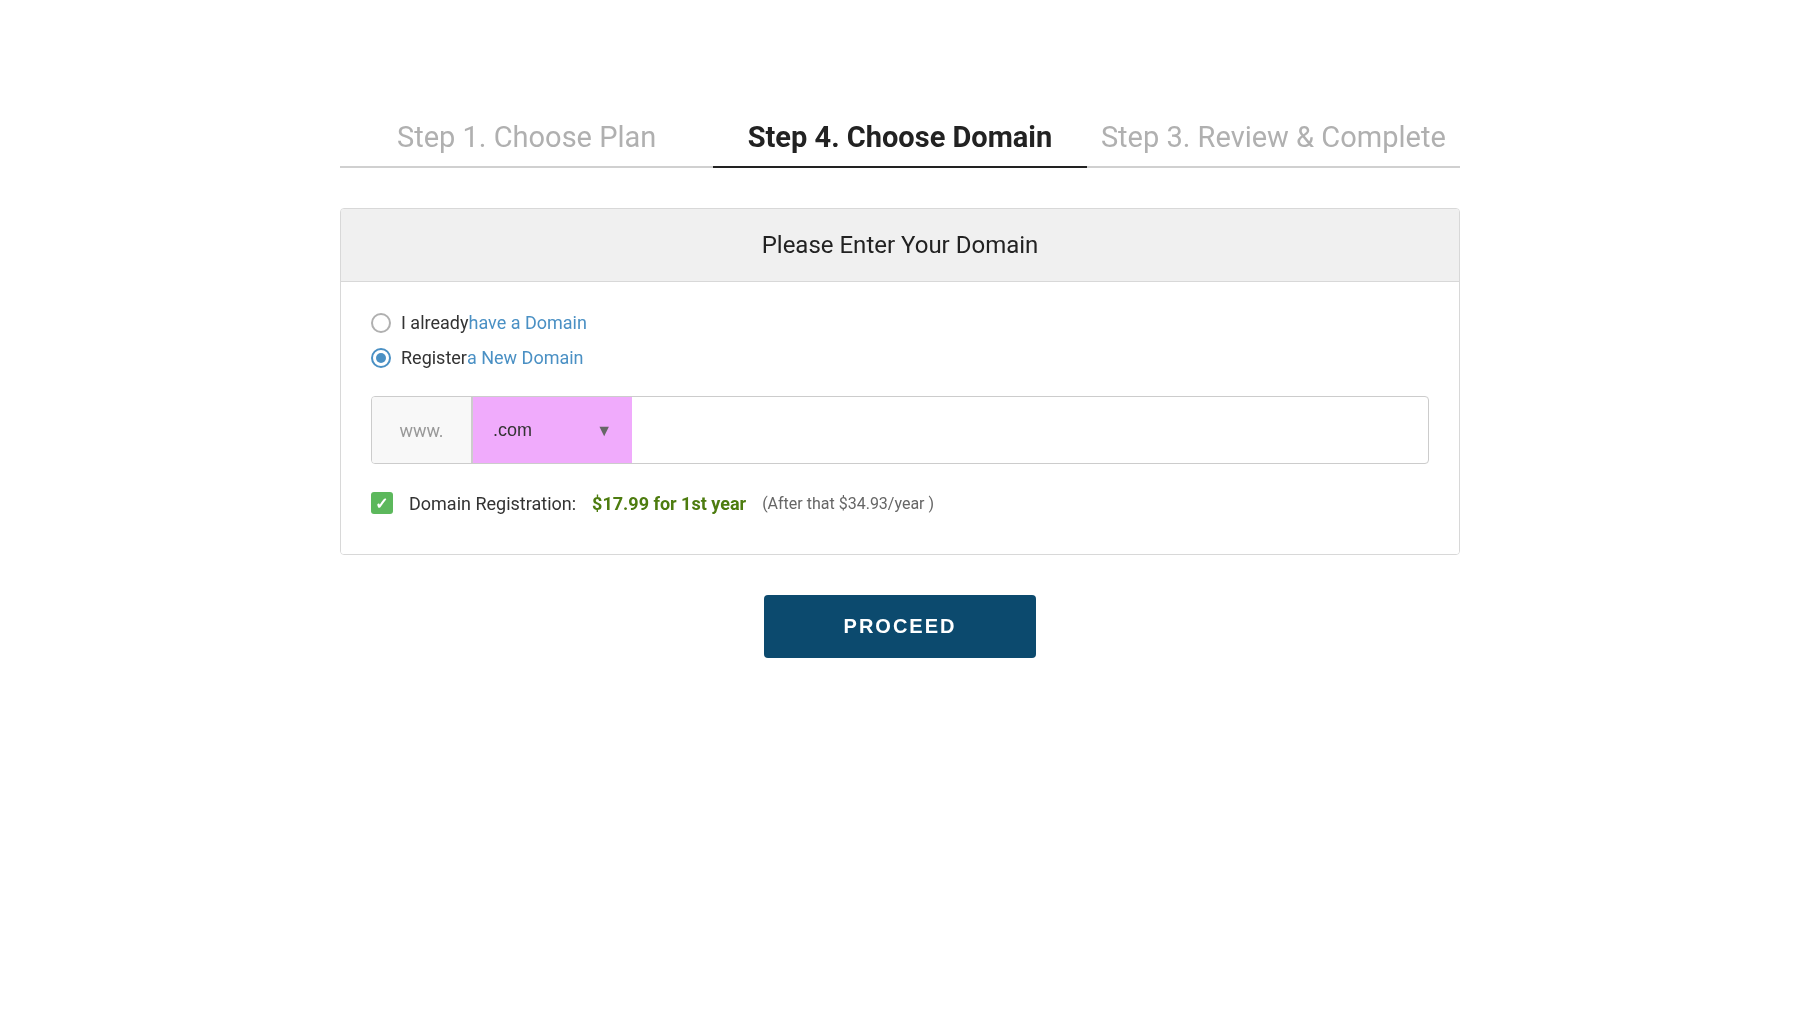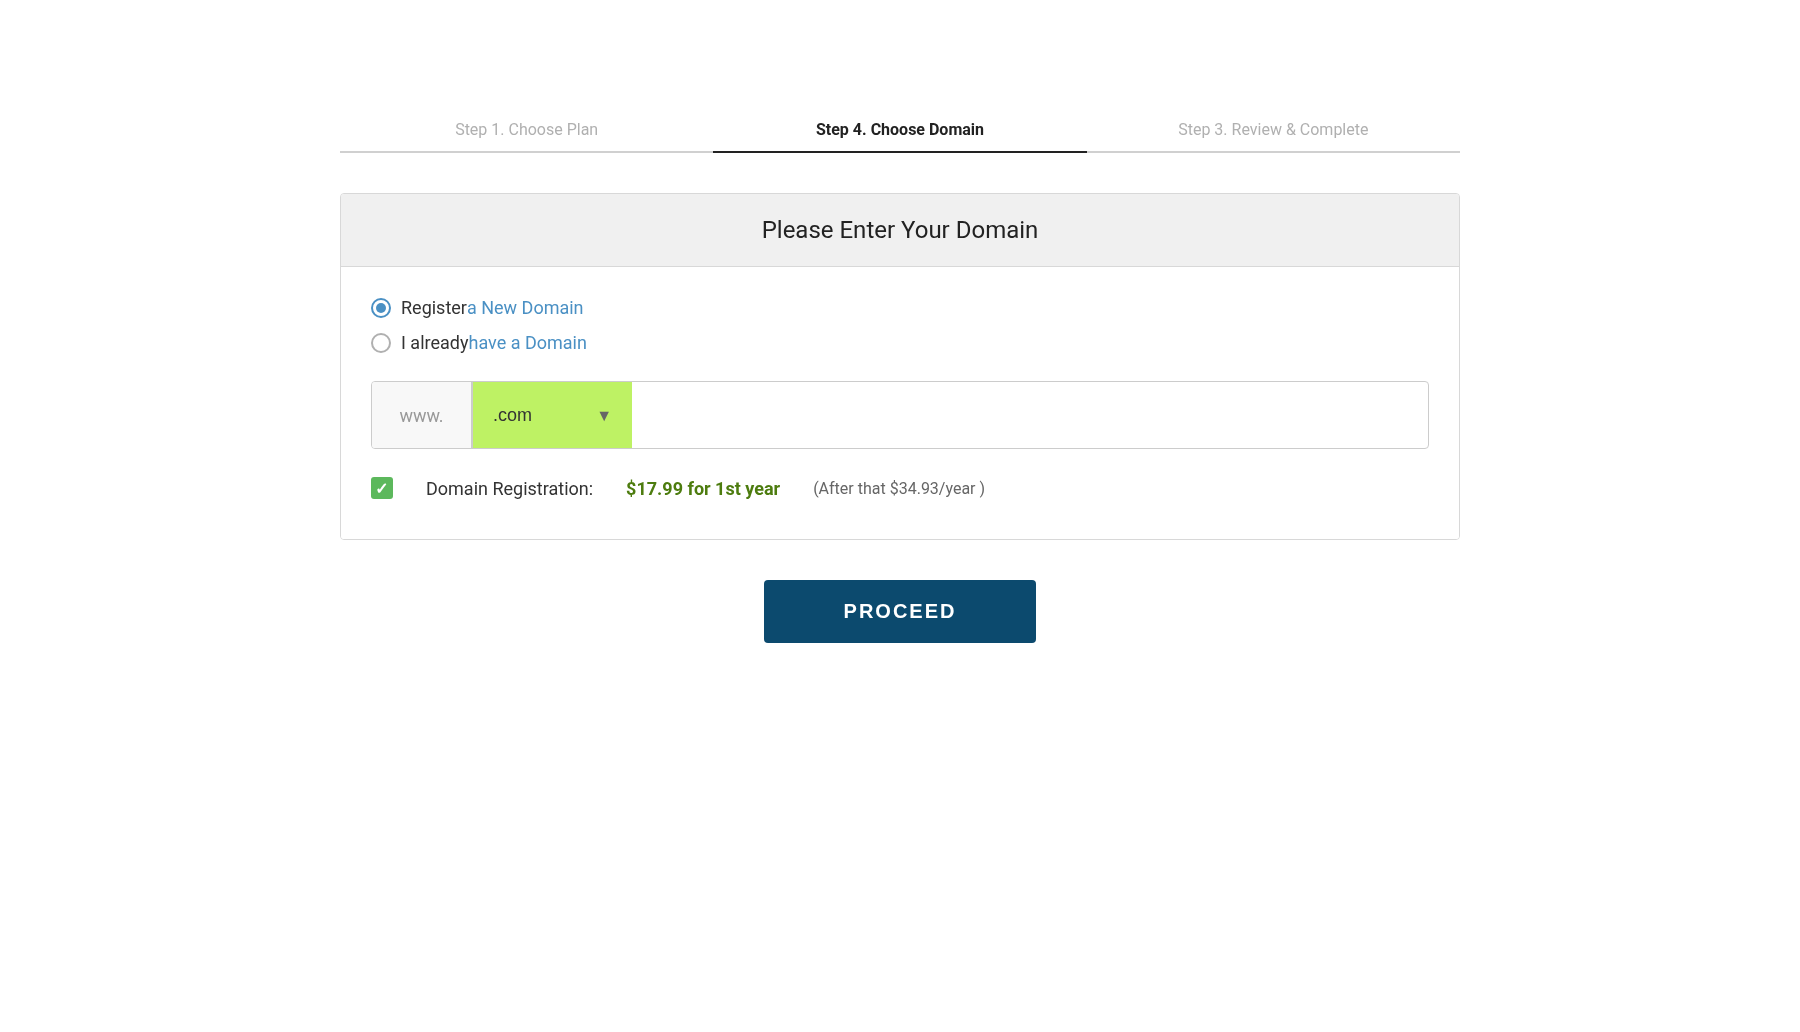--- a/index.html
+++ b/index.html
@@ -31,21 +31,21 @@
     }
 
     .step-item {
       flex: 1;
       display: flex;
       flex-direction: column;
       align-items: center;
     }
 
     .step-label {
-      font-size: 16px;
+      font-size: 29px;
       margin-bottom: 12px;
       color: #b0b0b0;
       font-weight: 400;
     }
 
     .step-label.active {
       color: #222222;
       font-weight: 700;
     }
 
@@ -165,21 +165,21 @@
       border: none;
       outline: none;
       font-size: 20px;
       color: #333333;
       padding: 0 16px;
       background: #ffffff;
     }
 
     .domain-tld-select {
       border-left: 1px solid #cccccc;
-      background: #bef264;
+      background: #f0abfc;
       display: flex;
       align-items: center;
       padding: 0 20px;
       min-width: 160px;
       cursor: pointer;
       font-size: 18px;
       color: #333333;
       justify-content: space-between;
       flex-shrink: 0;
     }
@@ -194,21 +194,21 @@
       background: transparent;
       cursor: pointer;
       width: 100%;
       padding-right: 24px;
     }
 
     
     .registration-row {
       display: flex;
       align-items: center;
-      gap: 33px;
+      gap: 16px;
     }
 
     .checkbox-custom {
       width: 22px;
       height: 22px;
       appearance: none;
       -webkit-appearance: none;
       border: none;
       cursor: pointer;
       flex-shrink: 0;
@@ -313,28 +313,28 @@
   </nav>
 
   <div class="domain-card">
     <div class="card-header">
       <h2 class="card-header-title">Please Enter Your Domain</h2>
     </div>
     <div class="card-body">
 
       <div class="radio-group">
         <label class="radio-item">
+          <input type="radio" name="domain-option" style="">
+          <span>I already </span>
+          <a href="#" class="radio-link">have a Domain</a>
+        </label>
+        <label class="radio-item">
           <input type="radio" name="domain-option" checked="" style="">
           <span>Register </span>
           <a href="#" class="radio-link">a New Domain</a>
-        </label>
-        <label class="radio-item">
-          <input type="radio" name="domain-option" style="">
-          <span>I already </span>
-          <a href="#" class="radio-link">have a Domain</a>
         </label>
       </div>
 
       <div class="domain-input-row">
         <div class="domain-www-prefix">www.</div>
         <div class="domain-tld-select">
           <div class="tld-select-wrapper">
             <select>
               <option value=".com" selected="">.com</option>
               <option value=".net">.net</option>

